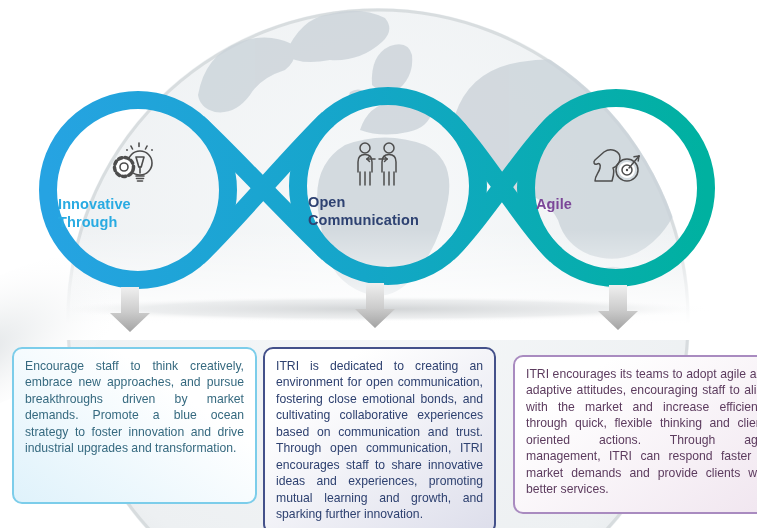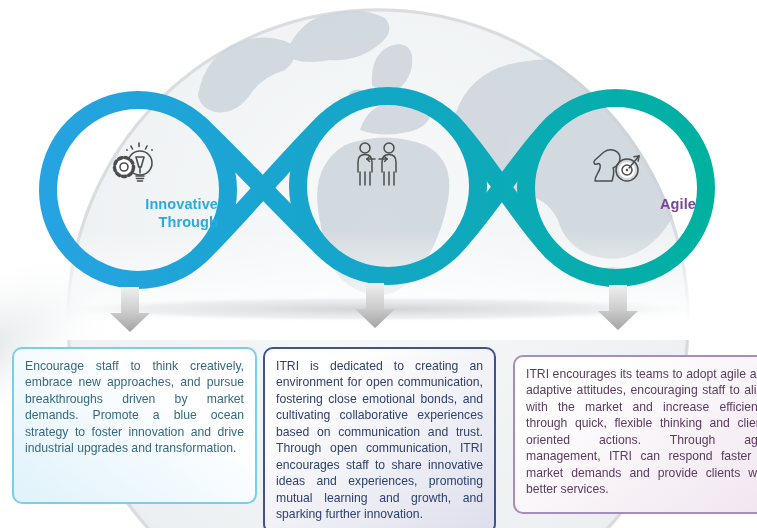--- a/index.html
+++ b/index.html
@@ -3,21 +3,21 @@
 <meta charset="utf-8">
 <style>
   html,body{margin:0;padding:0;background:#fff;}
   .canvas{
     position:relative;width:757px;height:528px;overflow:hidden;background:#fff;
     font-family:"Liberation Sans","DejaVu Sans",sans-serif;
   }
   .bg-art{position:absolute;left:0;top:0;}
   .node-icon{position:absolute;width:56px;height:56px;}
   .node-label{
-    position:absolute;width:160px;text-align:right;font-weight:bold;
+    position:absolute;width:160px;text-align:left;font-weight:bold;
     font-size:14.5px;line-height:1.25;color:var(--accent,#333);
     letter-spacing:0.1px;
   }
   .node-label span{display:block;}
   .infobox{
     position:absolute;box-sizing:border-box;border:2px solid var(--border,#999);
     border-radius:10px;padding:9px 11px;color:var(--text,#333);
     font-size:12.2px;line-height:1.35;text-align:justify;
   }
   .infobox.tint-bl{background:linear-gradient(215deg,#ffffff 30%,var(--bg-tint,#eee) 100%);}
@@ -163,20 +163,24 @@
           <path d="M23,-10 l-5,0.8"></path>
           <path d="M23,-10 l-0.8,5"></path>
       </g>
     </svg>
   </div>
 
   <div class="node-label label-0" style="--accent: #29ABE2; --border: #7CCDEA; --text: #35697F; --bg-tint: #DFF2FB;">
     <span>Innovative</span>
     <span>Through</span>
   </div>
+  <div class="node-label label-1" style="--accent: #2E4272; --border: #44518A; --text: #2E4170; --bg-tint: #DDDEEB;">
+    <span>Open</span>
+    <span>Communication</span>
+  </div>
   <div class="node-label label-2" style="--accent: #7B4698; --border: #A98BC0; --text: #5C3B5E; --bg-tint: #F0E5EF;">
     <span>Agile</span>
   </div>
 
   <div class="infobox tint-bl box-0" style="--accent: #29ABE2; --border: #7CCDEA; --text: #35697F; --bg-tint: #DFF2FB;">
     <p>Encourage staff to think creatively, embrace new approaches, and pursue breakthroughs driven by market demands. Promote a blue ocean strategy to foster innovation and drive industrial upgrades and transformation.</p>
   </div>
   <div class="infobox tint-br box-1" style="--accent: #2E4272; --border: #44518A; --text: #2E4170; --bg-tint: #DDDEEB;">
     <p>ITRI is dedicated to creating an environment for open communication, fostering close emotional bonds, and cultivating collaborative experiences based on communication and trust. Through open communication, ITRI encourages staff to share innovative ideas and experiences, promoting mutual learning and growth, and sparking further innovation.</p>
   </div>

